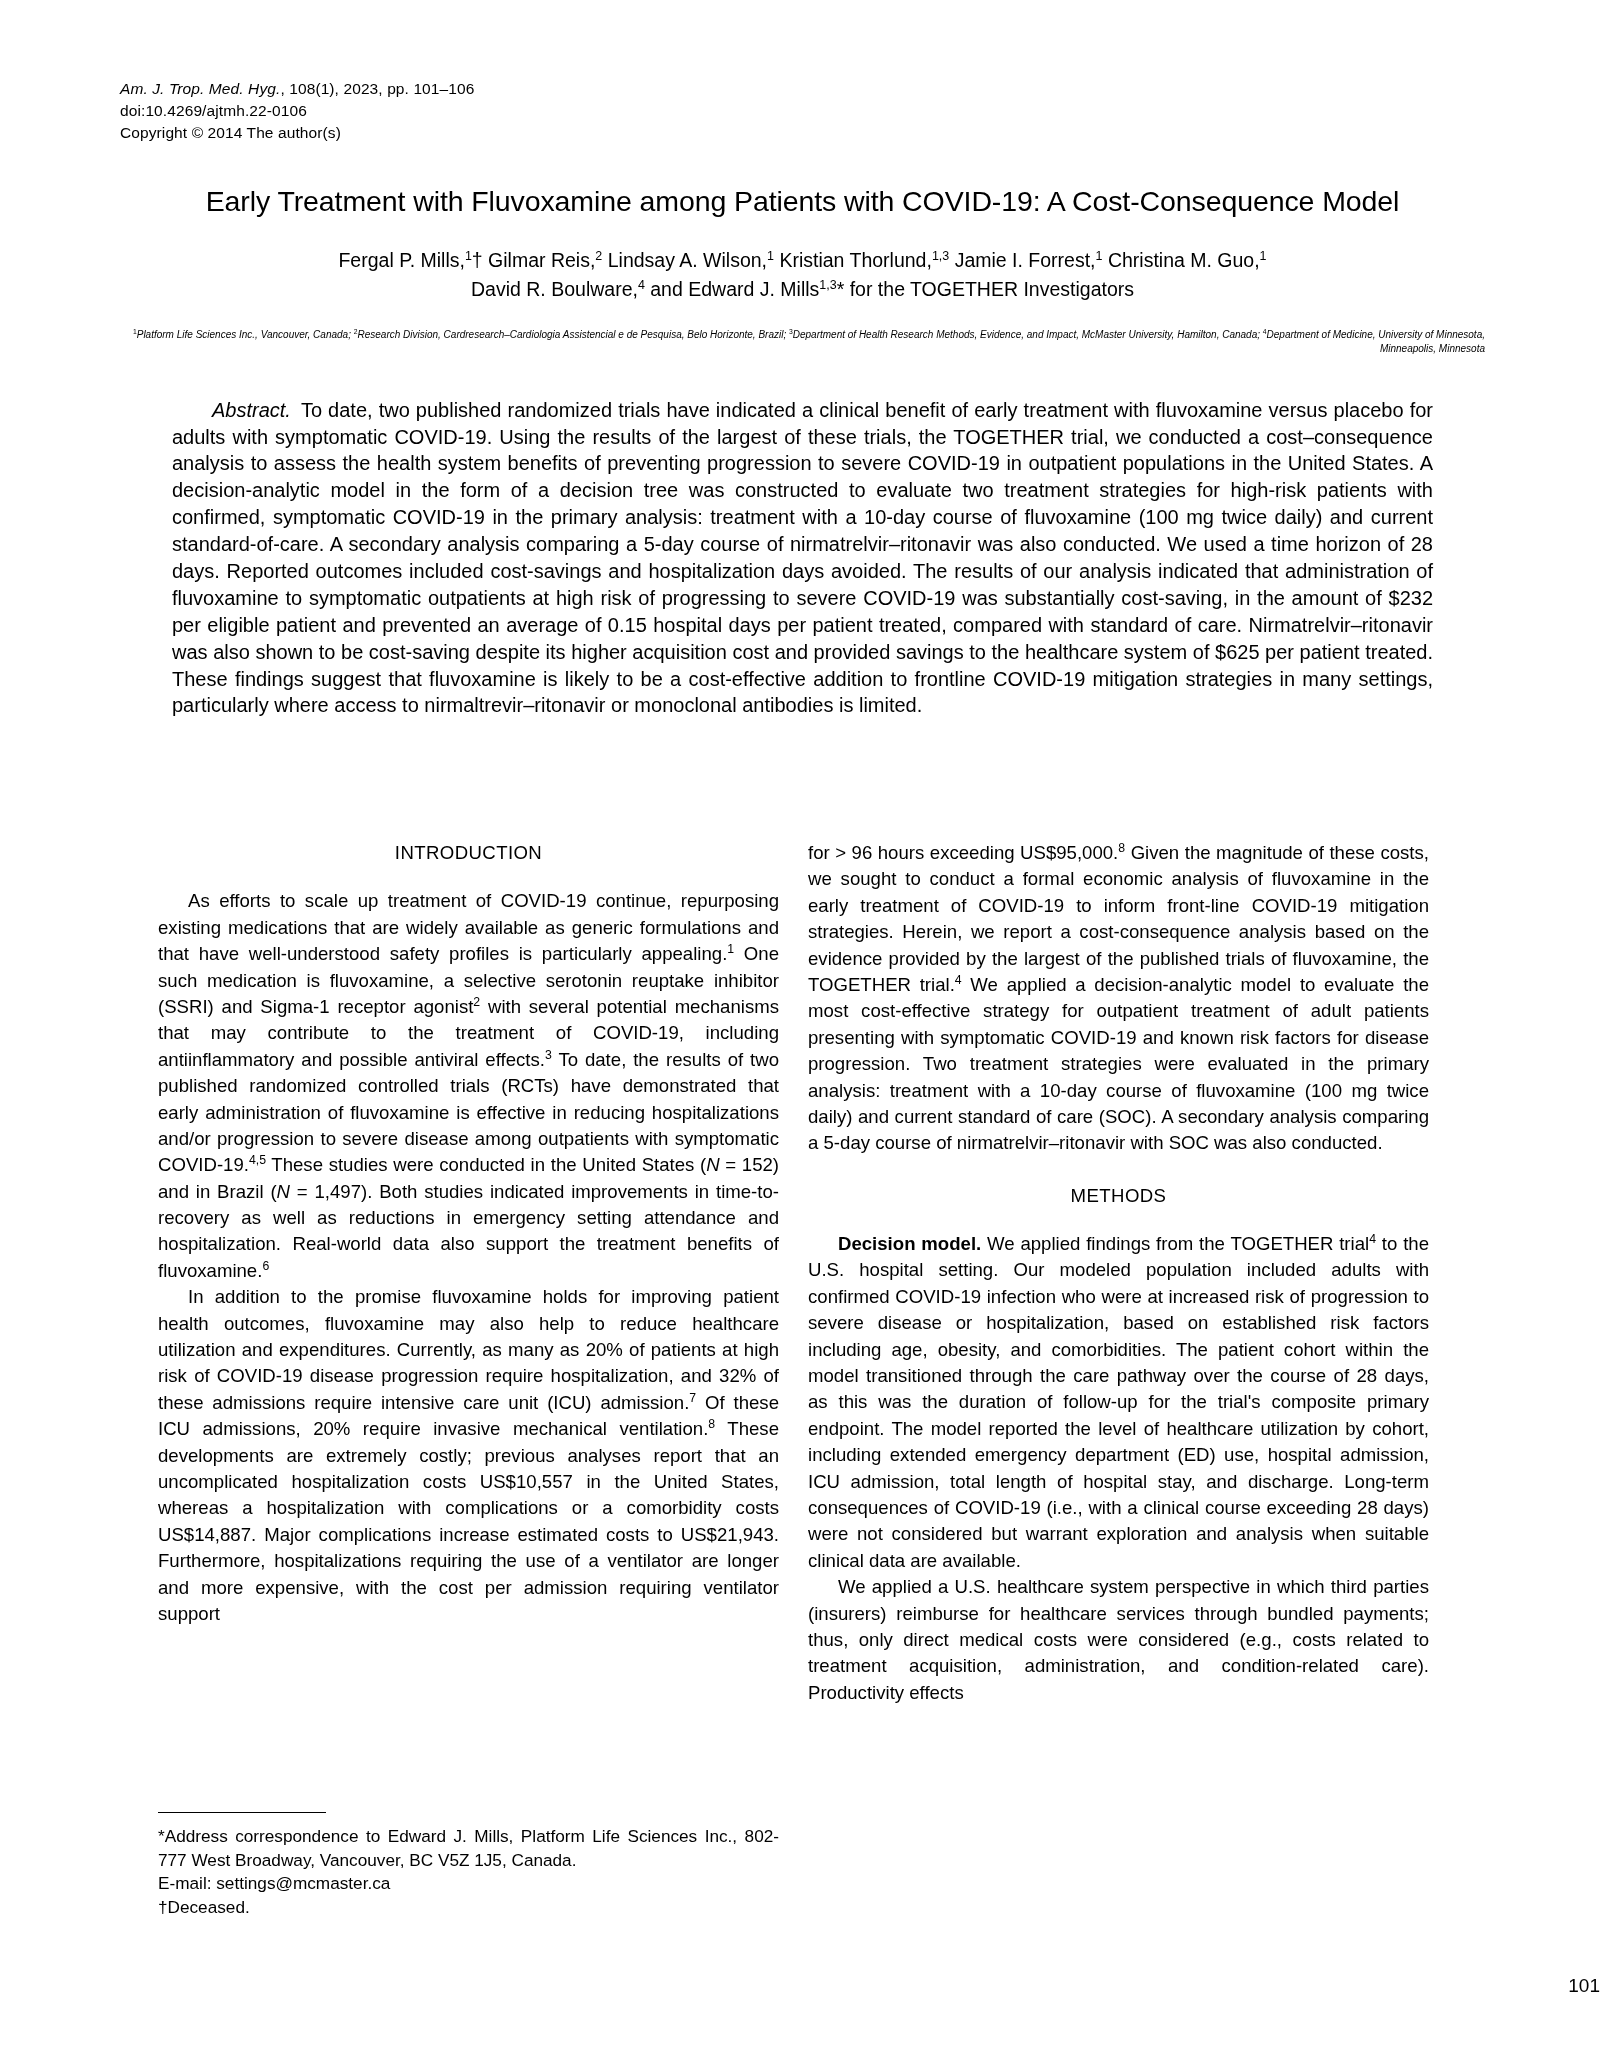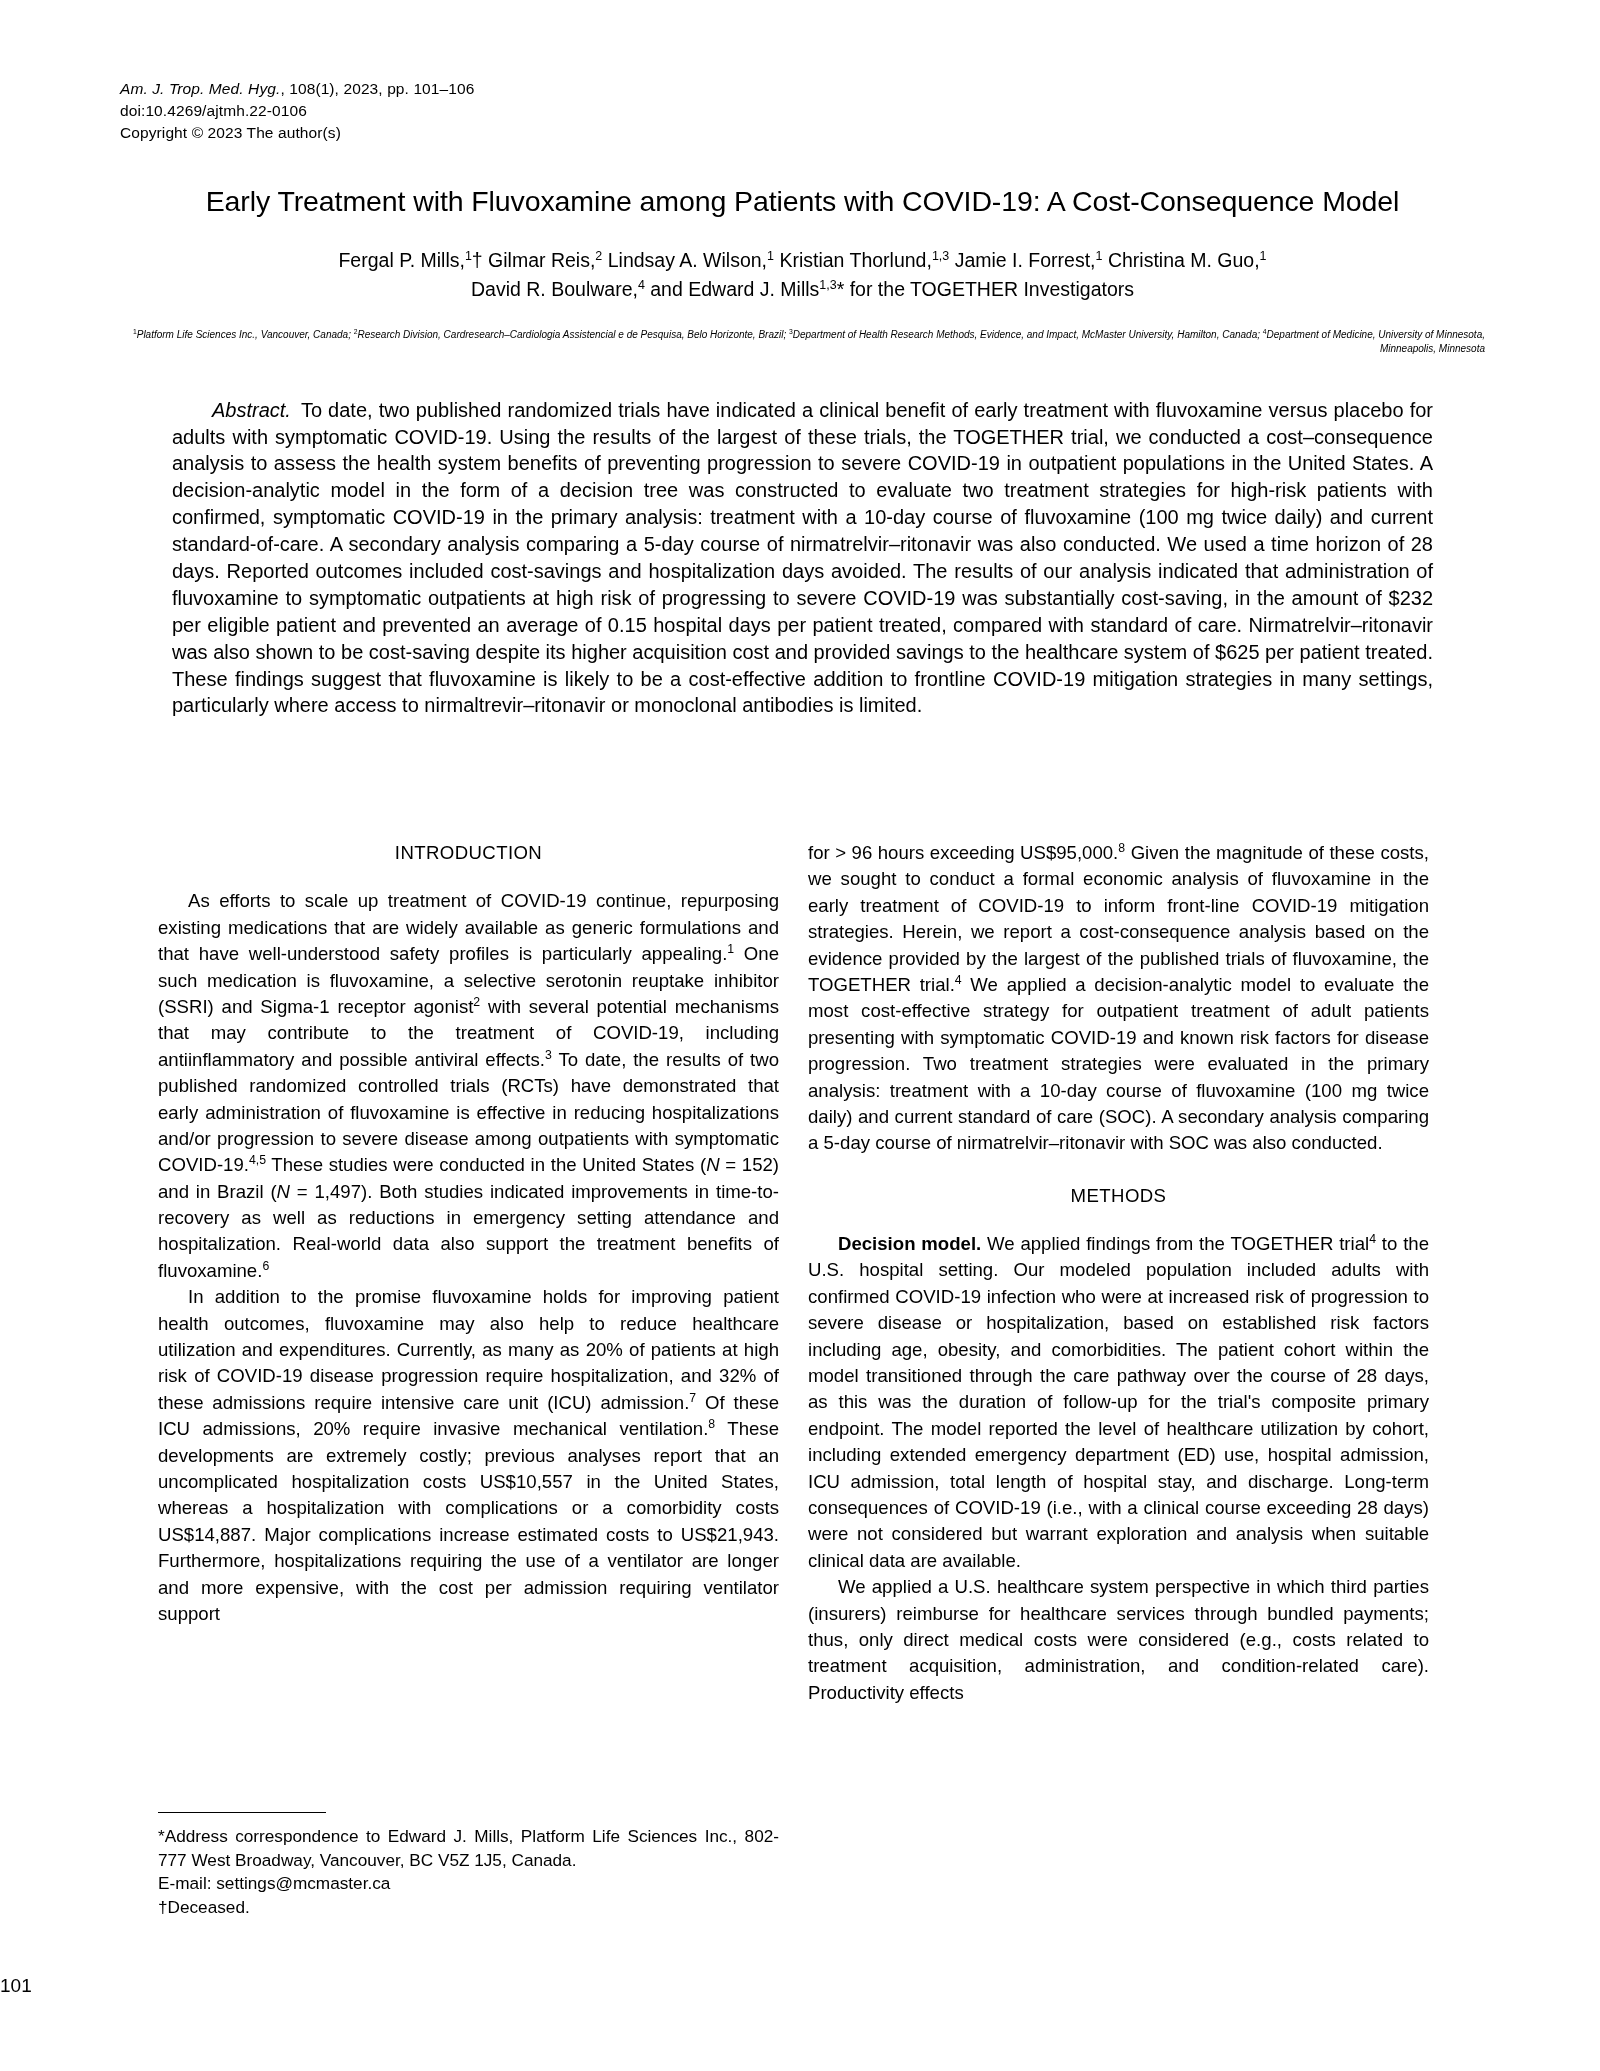--- a/index.html
+++ b/index.html
@@ -142,37 +142,37 @@
     text-justify: inter-word;
   }
   .footnote .fn-line { display: block; }
 
   
   .page-number {
     position: absolute;
     left: 0;
     right: 0;
     top: 1975px;
-    text-align: left;
+    text-align: right;
     font-size: 19px;
   }
 </style>
 </head>
 <body>
 
 <div class="page">
 
   <div class="inner">
 
     <div class="journal-header">
       <div class="jline">
         <span class="journal-title-it">Am. J. Trop. Med. Hyg.</span><span>, 108(1), 2023, pp. 101–106</span>
       </div>
       <div class="jline">doi:10.4269/ajtmh.22-0106</div>
-      <div class="jline">Copyright © 2023 The author(s)</div>
+      <div class="jline">Copyright © 2014 The author(s)</div>
     </div>
 
     <h1 class="article-title">Early Treatment with Fluvoxamine among Patients with COVID-19: A Cost-Consequence Model</h1>
 
     <div class="authors">
       <div id="author-line-1"><span>Fergal P. Mills,</span><sup>1</sup>† <span>Gilmar Reis,</span><sup>2</sup> <span>Lindsay A. Wilson,</span><sup>1</sup> <span>Kristian Thorlund,</span><sup>1,3</sup> <span>Jamie I. Forrest,</span><sup>1</sup> <span>Christina M. Guo,</span><sup>1</sup></div>
       <div id="author-line-2"><span>David R. Boulware,</span><sup>4</sup> and <span>Edward J. Mills</span><sup>1,3</sup>* for the TOGETHER Investigators</div>
     </div>
 
     <div class="affiliations" id="affiliation-list"><sup>1</sup><span>Platform Life Sciences Inc., Vancouver, Canada; </span><sup>2</sup><span>Research Division, Cardresearch–Cardiologia Assistencial e de Pesquisa, Belo Horizonte, Brazil; </span><sup>3</sup><span>Department of Health Research Methods, Evidence, and Impact, McMaster University, Hamilton, Canada; </span><sup>4</sup><span>Department of Medicine, University of Minnesota, Minneapolis, Minnesota</span></div>

